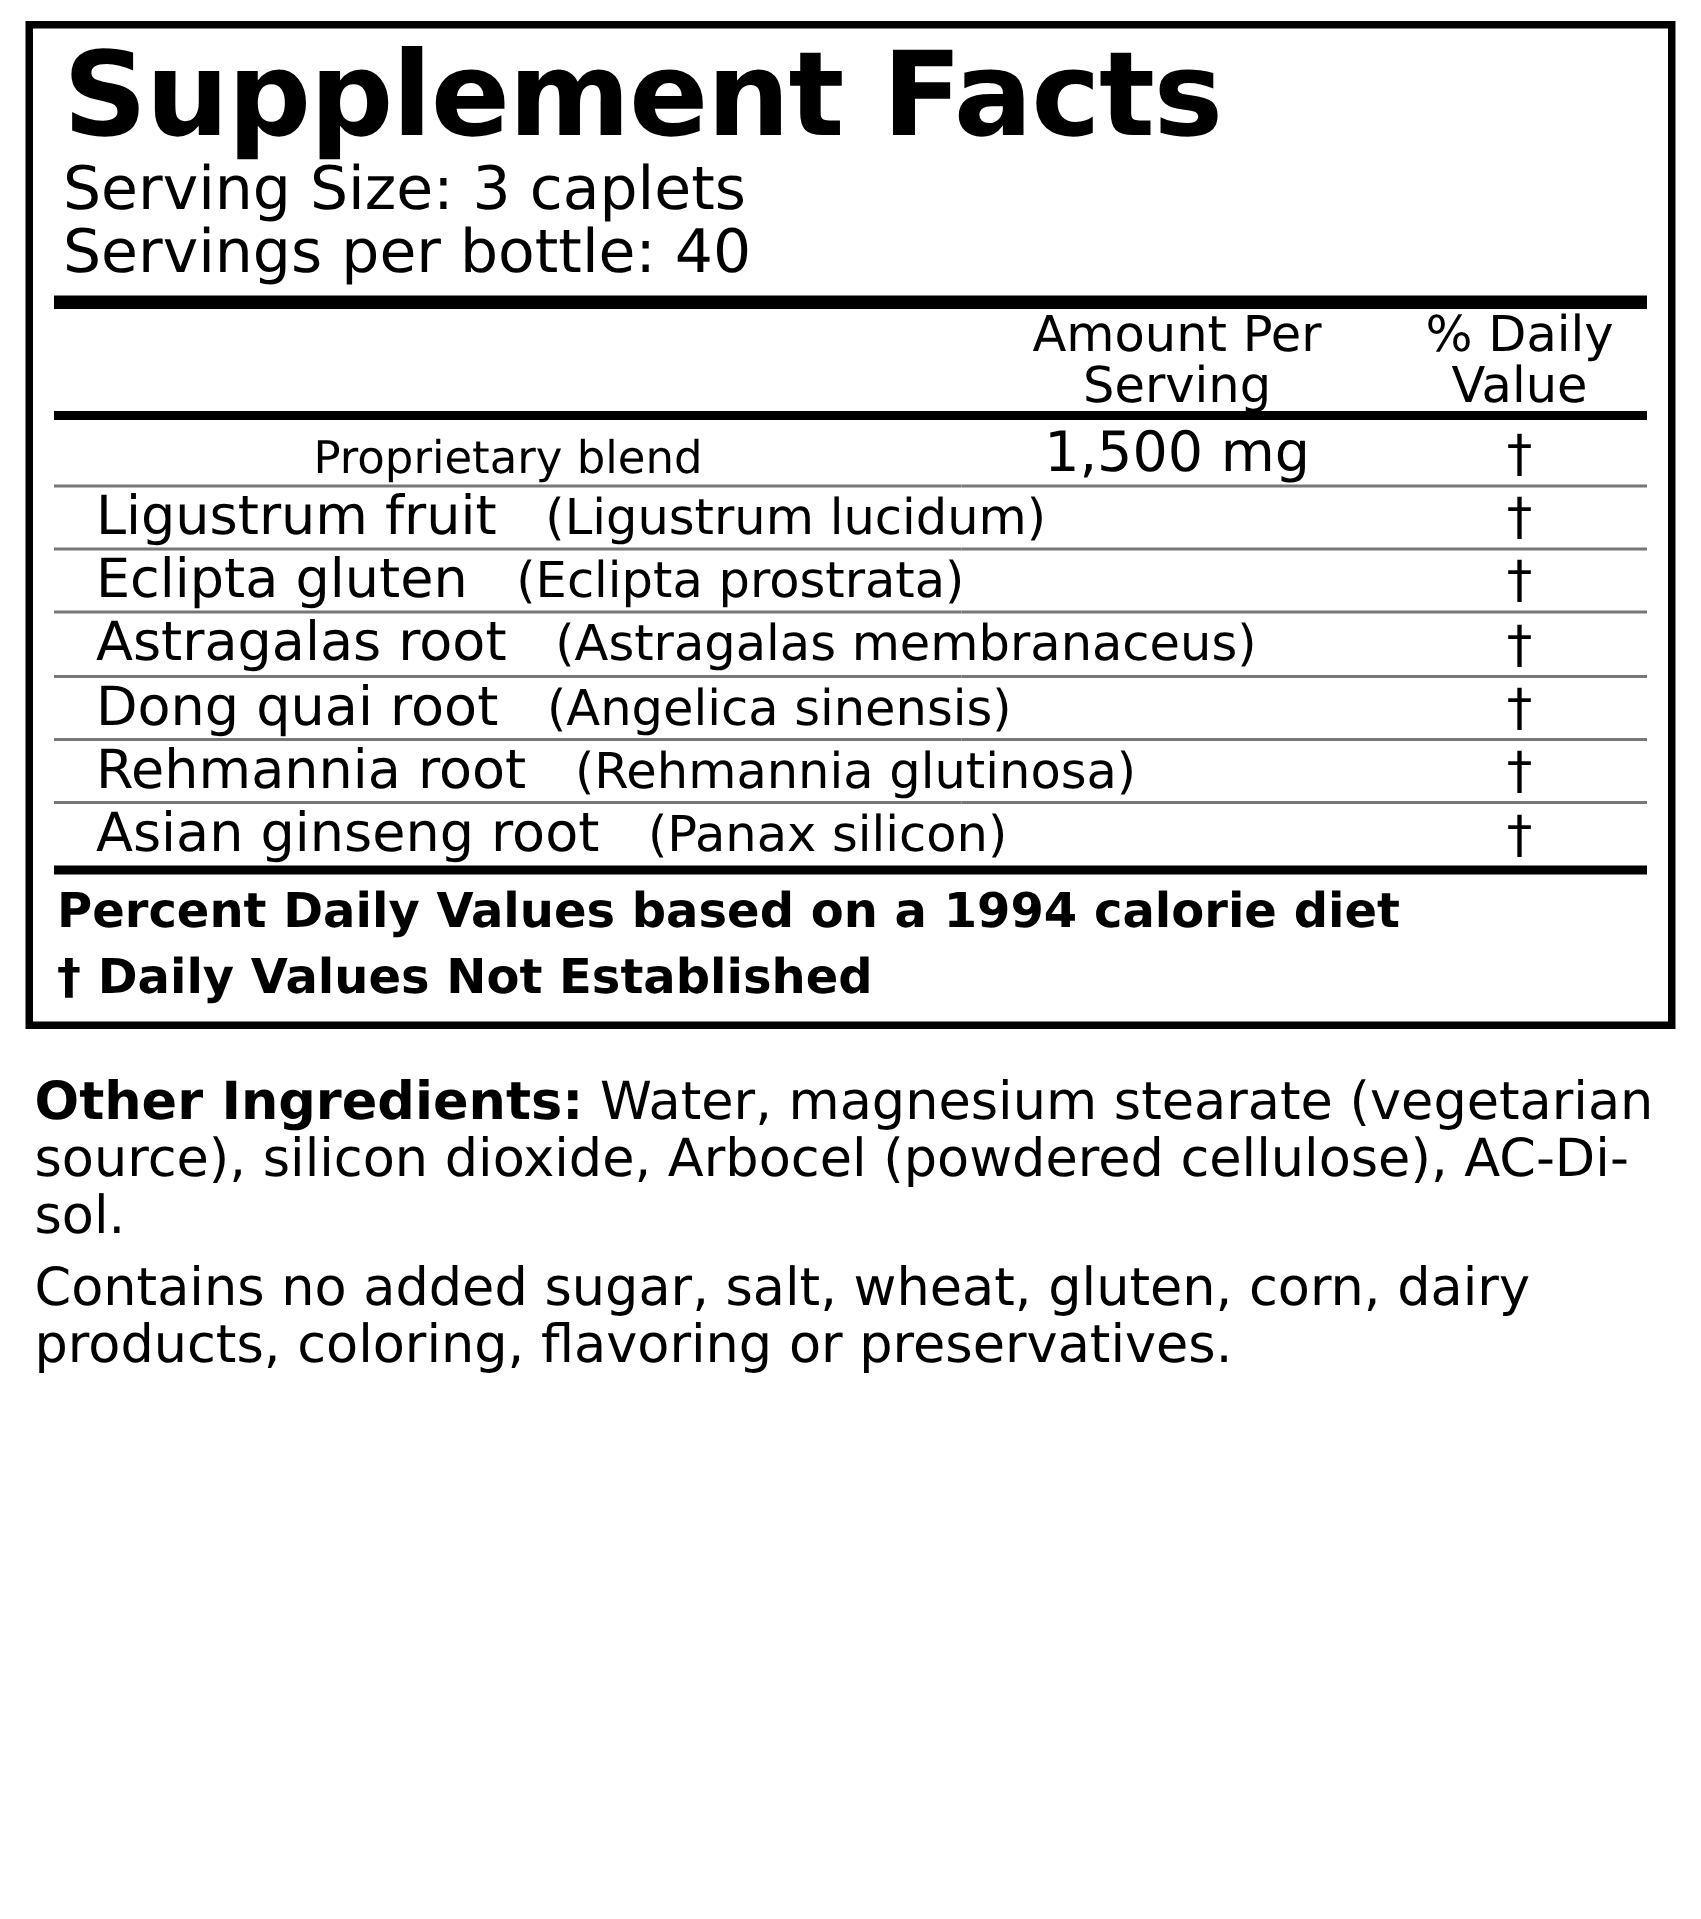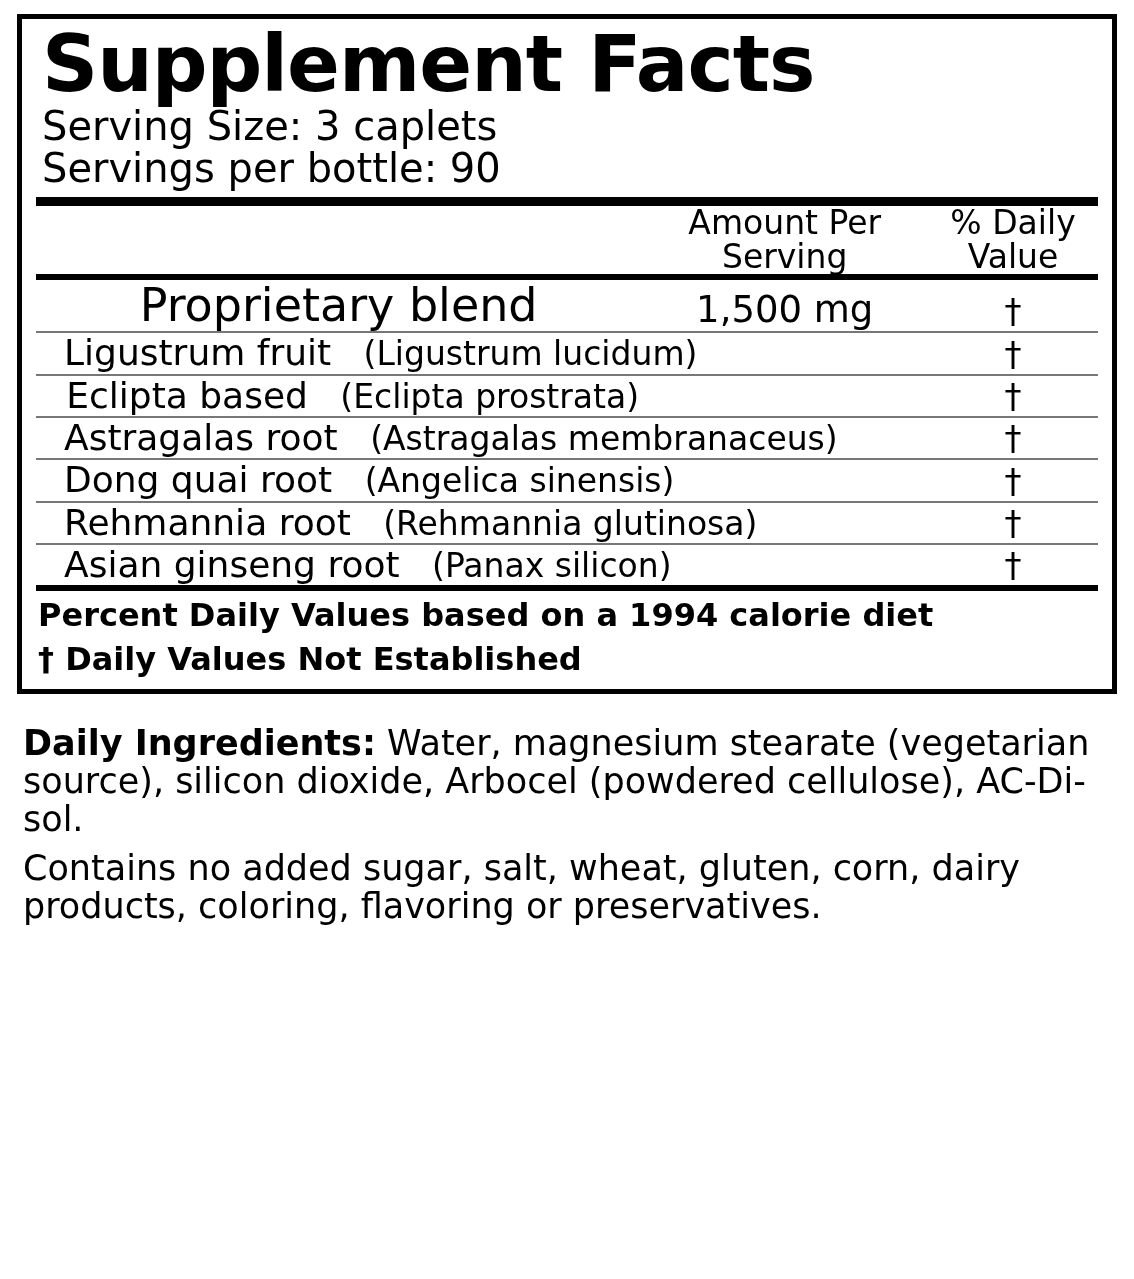--- a/index.html
+++ b/index.html
@@ -79,21 +79,21 @@
   }
 
   .row-line td {
     border-top: 2px solid #777;
   }
   .row-first td {
     border-top: none;
   }
 
   .nm {
-    font-size: 46px;
+    font-size: 30px;
     line-height: 1.12;
     padding: 4px 0 5px 4px;
     white-space: nowrap;
   }
   .nm.indent {
     padding-left: 28px;
     font-size: 36px;
   }
   .latin {
     font-size: 33px;
@@ -139,21 +139,21 @@
 </head>
 <body>
 
 <div class="page">
 
   <div class="panel">
 
     <div class="sf-title">Supplement Facts</div>
 
     <div class="serving-line">Serving Size: 3 caplets</div>
-    <div class="serving-line">Servings per bottle: 90</div>
+    <div class="serving-line">Servings per bottle: 40</div>
 
     <div class="rule-thick"></div>
 
     <table class="facts">
       <colgroup>
         <col class="col-name">
           <col class="col-amt">
           <col class="col-dv">
       </colgroup>
       <tbody>
@@ -190,21 +190,21 @@
         <tr class="row-line">
           <td class="nm indent">
             <span>Ligustrum fruit</span>
             <span class="latin">&nbsp;&nbsp;</span><span class="latin">(Ligustrum lucidum)</span>
           </td>
           <td class="amt"></td>
           <td class="dv">†</td>
         </tr>
         <tr class="row-line">
           <td class="nm indent">
-            <span>Eclipta based</span>
+            <span>Eclipta gluten</span>
             <span class="latin">&nbsp;&nbsp;</span><span class="latin">(Eclipta prostrata)</span>
           </td>
           <td class="amt"></td>
           <td class="dv">†</td>
         </tr>
         <tr class="row-line">
           <td class="nm indent">
             <span>Astragalas root</span>
             <span class="latin">&nbsp;&nbsp;</span><span class="latin">(Astragalas membranaceus)</span>
           </td>
@@ -240,19 +240,19 @@
 
     <div class="rule-med"></div>
 
     <div class="footnote">Percent Daily Values based on a 1994 calorie diet</div>
     <div class="footnote">† Daily Values Not Established</div>
 
   </div>
 
   <div class="other">
     <p>
-      <span class="lead">Daily Ingredients:</span>
+      <span class="lead">Other Ingredients:</span>
       <span>Water, magnesium stearate (vegetarian source), silicon dioxide, Arbocel (powdered cellulose), AC-Di-sol.</span>
     </p>
     <p class="contains">Contains no added sugar, salt, wheat, gluten, corn, dairy products, coloring, flavoring or preservatives.</p>
   </div>
 
 </div>
 
 </body></html>

